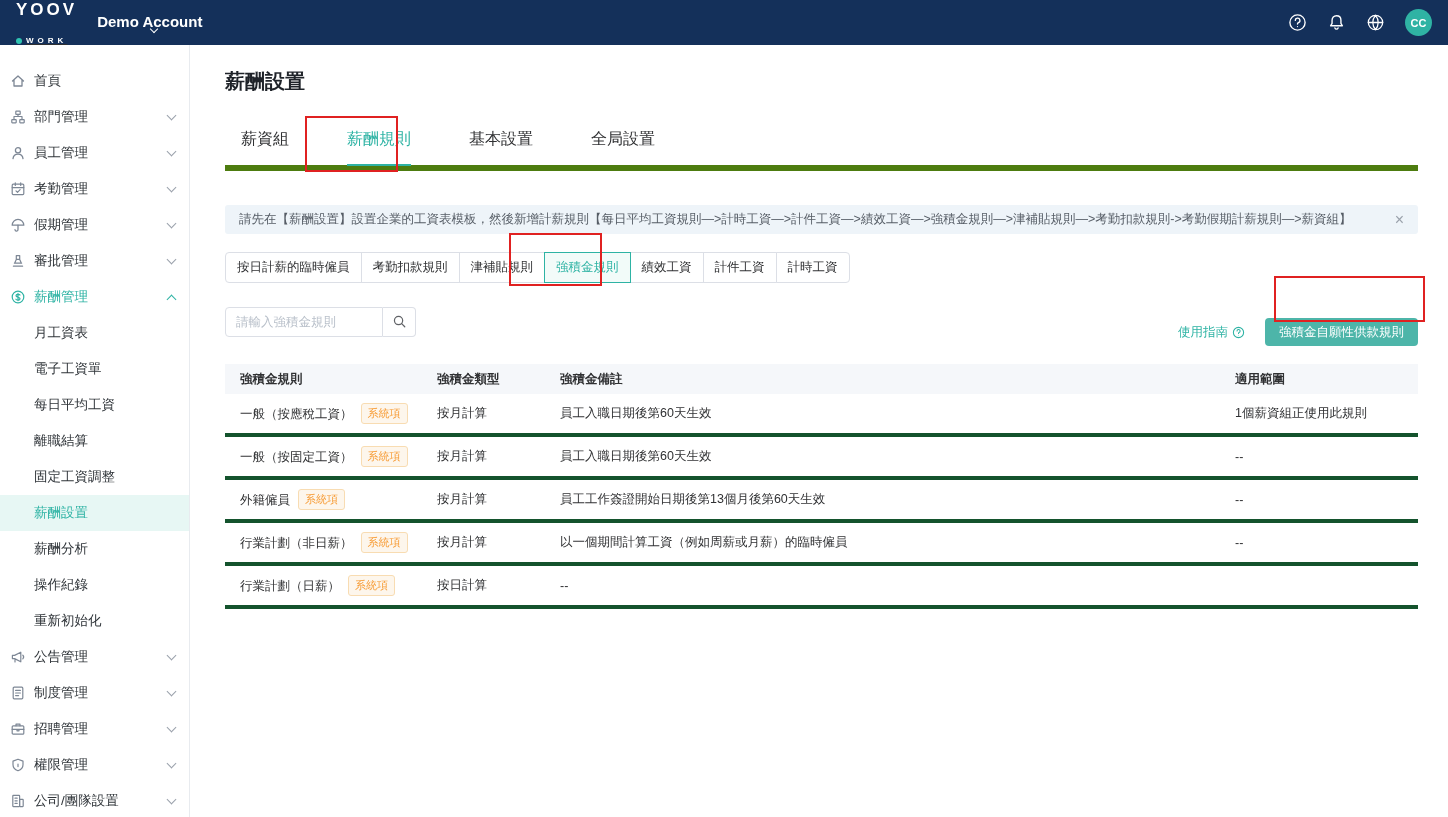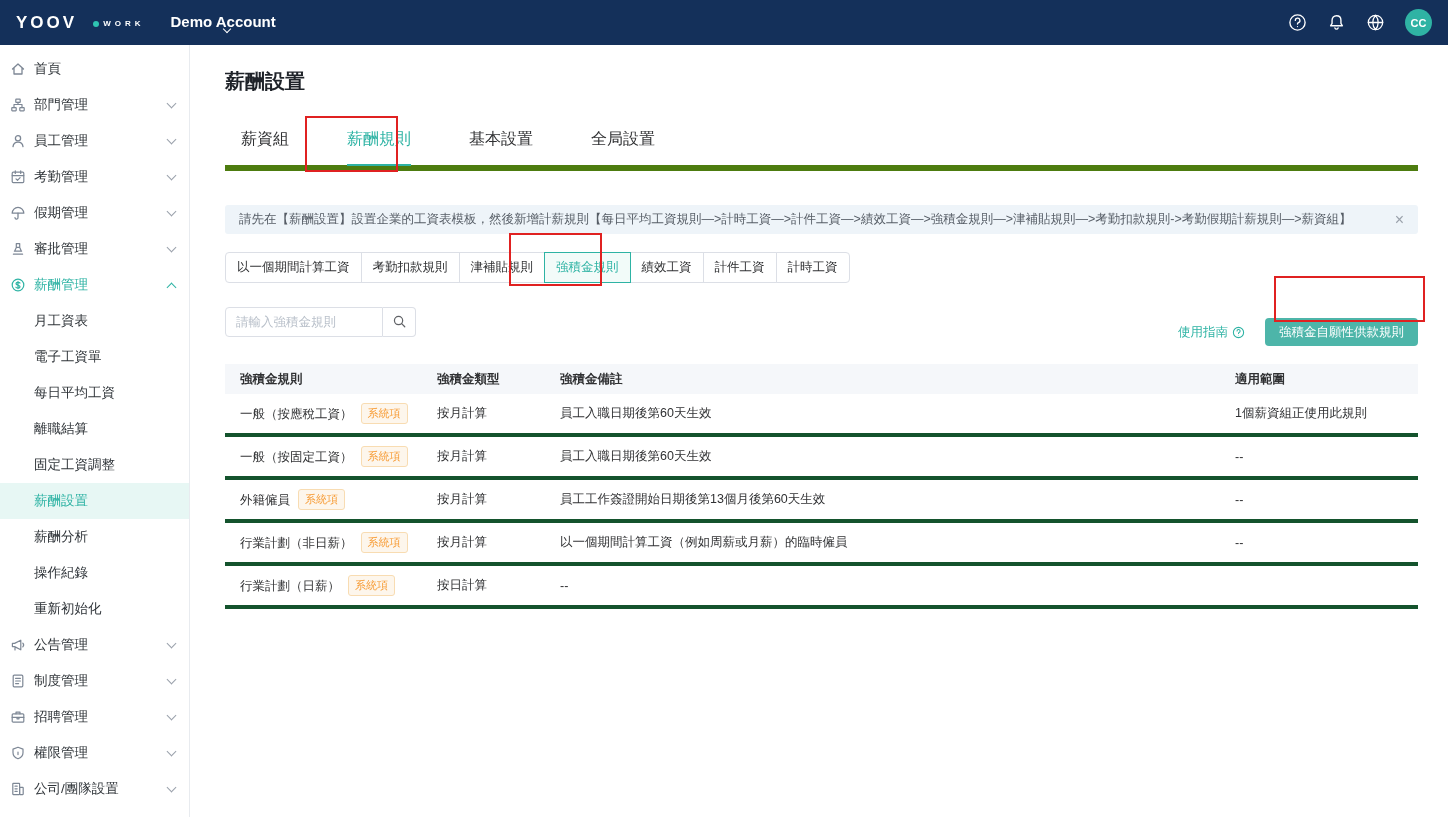--- a/index.html
+++ b/index.html
@@ -8,38 +8,38 @@
     font-family: "Liberation Sans", sans-serif;
     background:#fff; color:#303133; overflow:hidden; position:relative;
   }
   .page { position:relative; width:1448px; height:817px; background:#fff; overflow:hidden; }
 
   
   .topbar {
     position:absolute; top:0; left:0; width:1448px; height:45px;
     background:#14305a; display:flex; align-items:center; padding:0 16px; z-index:10;
   }
-  .logo { display:flex; flex-direction:row; margin-right:26px; line-height:1;gap:16px; }
+  .logo { display:flex; flex-direction:column; margin-right:20px; line-height:1;gap:16px; }
   .logo-top { color:#fff; font-weight:bold; font-size:17px; letter-spacing:3px; }
-  .logo-bottom { display:flex; align-items:center; margin-top:3px; }
+  .logo-bottom { display:flex; align-items:center; margin-top:3px;text-decoration:underline; }
   .logo-dot { width:6px; height:6px; border-radius:50%; background:#2fc4b2; margin-right:4px; }
   .logo-word { color:#fff; font-size:8px; font-weight:bold; letter-spacing:4px; }
   .account { display:flex; align-items:center; color:#fff; font-size:15px; font-weight:bold; cursor:pointer;flex-direction:column; }
   .chev-wh { width:6px; height:6px; border-right:1.6px solid #fff; border-bottom:1.6px solid #fff;
     transform:rotate(45deg); display:inline-block; margin-left:8px; margin-top:-4px; }
   .topbar-right { margin-left:auto; display:flex; align-items:center; gap:20px; }
   .tb-icon { width:19px; height:19px; display:flex; align-items:center; justify-content:center; cursor:pointer; }
   .tb-icon svg { width:19px; height:19px; }
   .avatar { width:27px; height:27px; border-radius:50%; background:#2fb3a4; color:#fff;
     font-size:11px; font-weight:bold; display:flex; align-items:center; justify-content:center; cursor:pointer; }
 
   
   .sidebar {
     position:absolute; top:45px; left:0; width:190px; bottom:0; background:#fff;
-    border-right:1px solid #e8ebef; padding-top:6px; overflow:hidden; z-index:5;
+    border-right:1px solid #e8ebef; padding-top:18px; overflow:hidden; z-index:5;
   }
   .side-item { height:36px; display:flex; align-items:center; padding:0 14px 0 10px;
     font-size:13.5px; color:#2f3439; cursor:pointer; }
   .side-item .icon { width:16px; height:16px; margin-right:8px; color:#7d8795; display:flex; }
   .side-item .icon svg { width:16px; height:16px; }
   .side-item.active { color:#2eb3a4; }
   .side-item.active .icon { color:#2eb3a4; }
   .chev { width:7px; height:7px; border-right:1.3px solid #9aa1ab; border-bottom:1.3px solid #9aa1ab;
     transform:rotate(45deg); margin-left:auto; margin-top:-3px; }
   .chev.up { transform:rotate(-135deg); margin-top:4px; border-color:#2eb3a4; }
@@ -307,21 +307,21 @@
       <div class="tab">基本設置</div>
       <div class="tab">全局設置</div>
     </div>
 
     <div class="banner">
       <span>請先在【薪酬設置】設置企業的工資表模板，然後新增計薪規則【每日平均工資規則—&gt;計時工資—&gt;計件工資—&gt;績效工資—&gt;強積金規則—&gt;津補貼規則—&gt;考勤扣款規則-&gt;考勤假期計薪規則—&gt;薪資組】</span>
       <span class="banner-close">×</span>
     </div>
 
     <div class="sub-tabs">
-      <div class="seg">以一個期間計算工資</div>
+      <div class="seg">按日計薪的臨時僱員</div>
       <div class="seg">考勤扣款規則</div>
       <div class="seg">津補貼規則</div>
       <div class="seg active">強積金規則</div>
       <div class="seg">績效工資</div>
       <div class="seg">計件工資</div>
       <div class="seg">計時工資</div>
     </div>
 
     <div class="toolbar">
       <div class="search-box">

